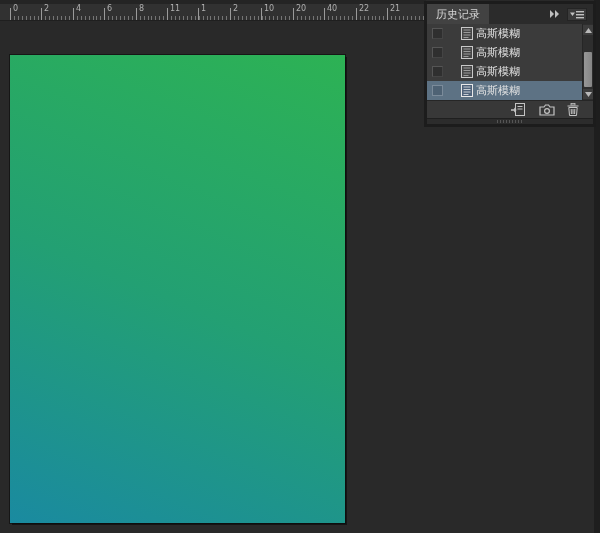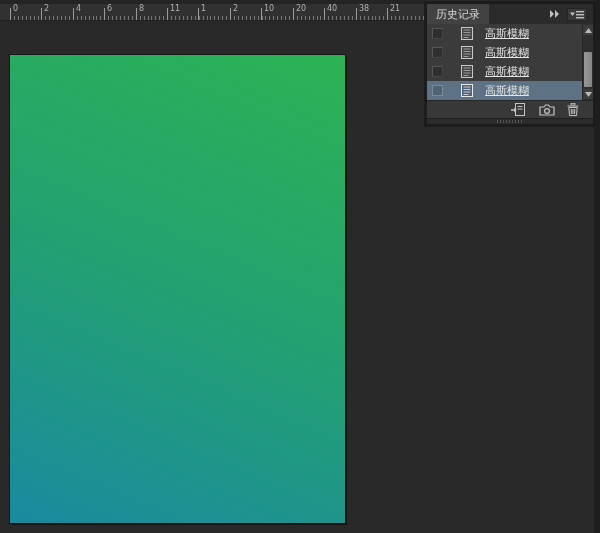--- a/index.html
+++ b/index.html
@@ -33,21 +33,21 @@
 
   
   .list{position:relative;height:76px;}
   .rows{position:absolute;left:0;top:0;width:155px;}
   .row{height:19px;display:flex;align-items:center;padding-left:5px;box-sizing:border-box;}
   .row.selected{background:#5d7284;}
   .well-col{width:20px;display:flex;align-items:center;}
   .well{width:11px;height:11px;background:#2f2f2f;border:1px solid #555;border-right-color:#444;border-bottom-color:#444;box-sizing:border-box;}
   .row.selected .well{background:#4e6274;border-color:#7b8b9a;}
   .doc-icon{margin-left:9px;display:inline-flex;}
-  .row-label{margin-left:12px;color:#e4e4e4;text-decoration:underline;}
+  .row-label{margin-left:3px;color:#e4e4e4;}
 
   
   .scrollbar{position:absolute;right:0;top:0;width:11px;height:76px;background:#2e2e2e;border-left:1px solid #262626;box-sizing:border-box;}
   .sb-btn{position:absolute;left:0;width:100%;height:10px;background:#3d3d3d;display:flex;align-items:center;justify-content:center;}
   .sb-btn.up{top:1px;}
   .sb-btn.down{bottom:1px;}
   .sb-thumb{position:absolute;left:1px;right:1px;top:28px;height:35px;background:linear-gradient(to right,#979797,#868686);border-radius:1px;}
 
   
   .panel-footer{height:18px;border-top:1px solid #262626;display:flex;align-items:center;justify-content:flex-end;gap:12px;padding-right:14px;background:#383838;box-sizing:border-box;}
@@ -94,21 +94,21 @@
     <div class="tick" style="left:261px">
         <span>10</span>
       </div>
     <div class="tick" style="left:293px">
         <span>20</span>
       </div>
     <div class="tick" style="left:324px">
         <span>40</span>
       </div>
     <div class="tick" style="left:356px">
-        <span>38</span>
+        <span>22</span>
       </div>
     <div class="tick" style="left:387px">
         <span>21</span>
       </div>
   </div>
 
   <div class="canvas"></div>
 
   <div class="panel">
 

